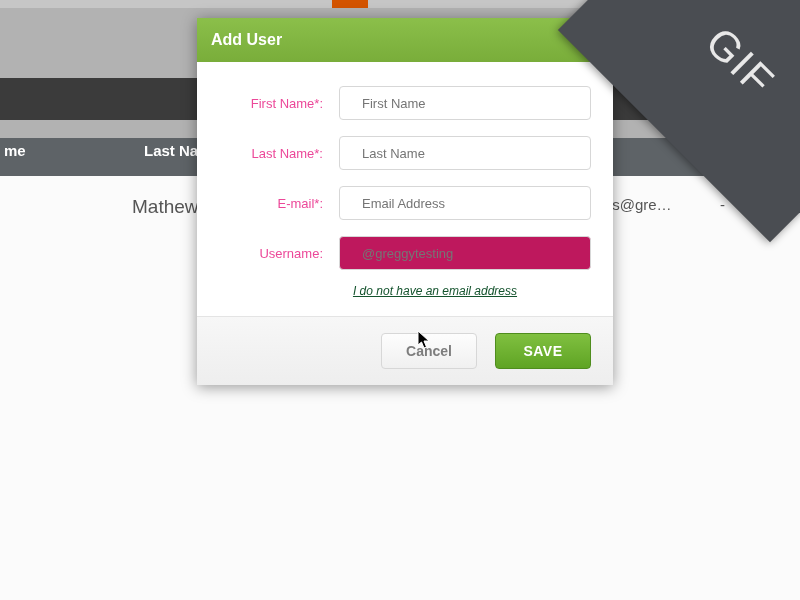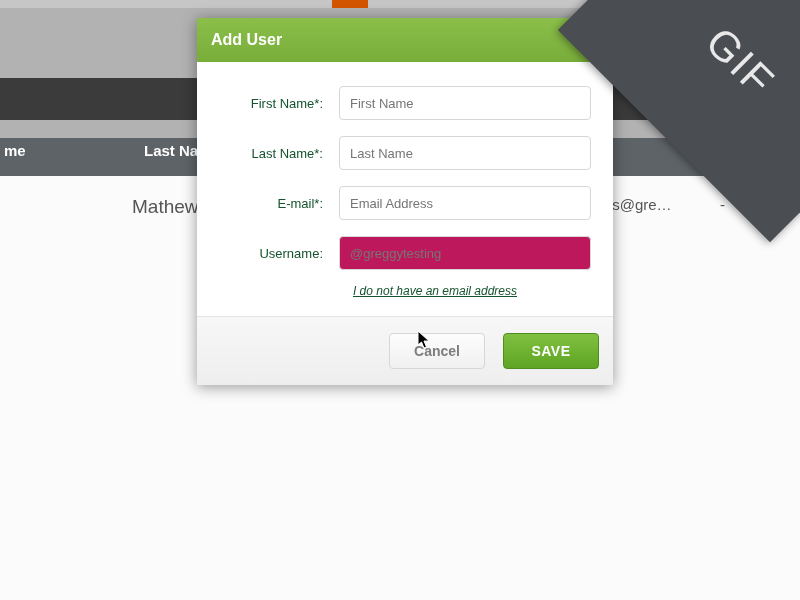--- a/index.html
+++ b/index.html
@@ -79,43 +79,43 @@
     }
     .modal-body {
       padding: 24px 22px 12px 22px;
     }
     .form-row {
       display: flex; align-items: center;
       margin-bottom: 16px;
     }
     .form-label {
       width: 120px; text-align: right; padding-right: 16px;
-      color: #14532d; font-size: 13px;
+      color: #ec4899; font-size: 13px;
     }
     .form-input {
       flex: 1; height: 34px;
       border: 1px solid #d7d7d7;
       border-radius: 4px;
-      padding: 0 10px;
+      padding: 0 22px;
       font-size: 13px; color: #888;
       background: #fff;
     }
     .form-input.rtl { color: #c2c2c2; background: #be185d; }
     .link-row {
       display: flex; justify-content: center; padding-left: 60px;
       margin-top: -2px; margin-bottom: 6px;
     }
     .noemail-link {
       color: #14532d; font-size: 12px;
       text-decoration: underline; cursor: pointer; font-style: italic;
     }
     .modal-footer {
       background: linear-gradient(#f7f7f7, #eeeeee);
       border-top: 1px solid #e4e4e4;
-      padding: 16px 14px;
+      padding: 16px 22px;
       display: flex; justify-content: flex-end; gap: 18px;
     }
     .btn {
       height: 36px; min-width: 96px;
       border-radius: 4px; border: 1px solid transparent;
       font-size: 14px; font-weight: 600;
       display: inline-flex; align-items: center; justify-content: center;
       cursor: pointer;
     }
     .btn-cancel {

